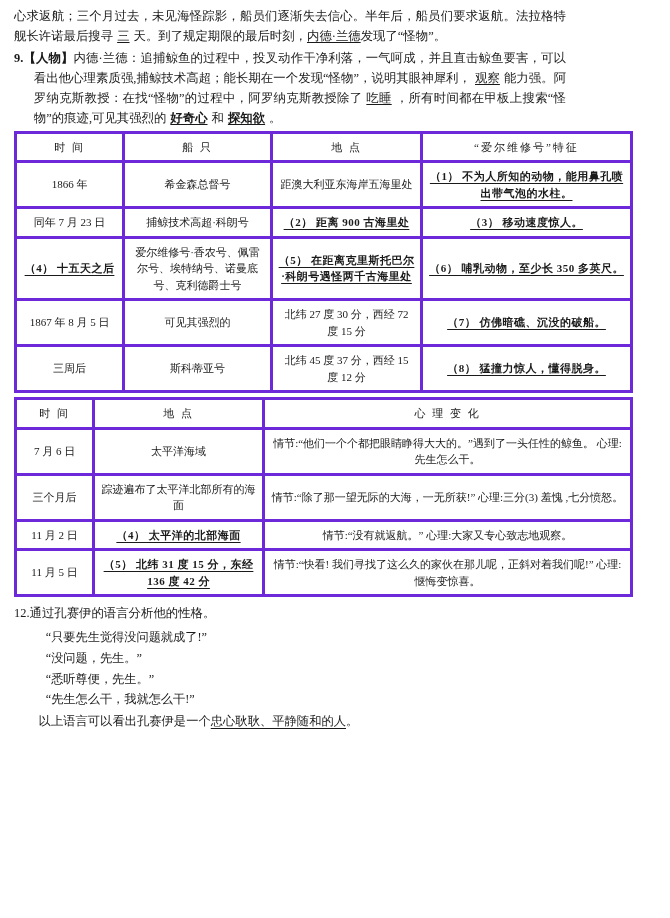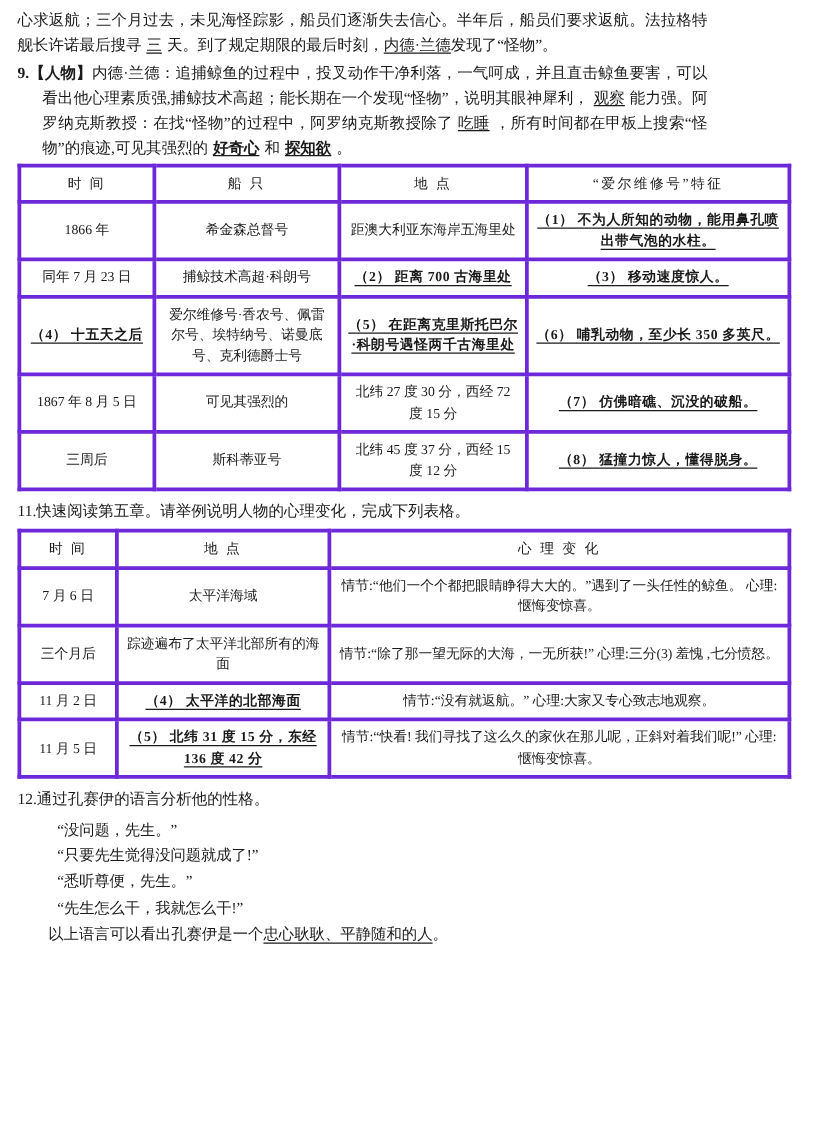--- a/index.html
+++ b/index.html
@@ -130,21 +130,21 @@
     <tbody>
       <tr>
         <td class="c">1866 年</td>
         <td class="c">希金森总督号</td>
         <td class="l">距澳大利亚东海岸五海里处</td>
         <td class="l bu">（1）  不为人所知的动物，能用鼻孔喷出带气泡的水柱。</td>
       </tr>
       <tr>
         <td class="c">同年 7 月 23 日</td>
         <td class="c">捕鲸技术高超·科朗号</td>
-        <td class="l bu">（2）  距离 700 古海里处</td>
+        <td class="l bu">（2）  距离 900 古海里处</td>
         <td class="l bu">（3）  移动速度惊人。</td>
       </tr>
       <tr>
         <td class="c bu">（4）  十五天之后</td>
         <td class="l">爱尔维修号·香农号、佩雷尔号、埃特纳号、诺曼底号、克利德爵士号</td>
         <td class="l bu">（5）  在距离克里斯托巴尔·科朗号遇怪两千古海里处</td>
         <td class="l bu">（6）  哺乳动物，至少长 350 多英尺。</td>
       </tr>
       <tr>
         <td class="c">1867 年 8 月 5 日</td>
@@ -154,40 +154,39 @@
       </tr>
       <tr>
         <td class="c">三周后</td>
         <td class="c">斯科蒂亚号</td>
         <td class="l">北纬 45 度 37 分，西经 15 度 12 分</td>
         <td class="l bu">（8）  猛撞力惊人，懂得脱身。</td>
       </tr>
     </tbody>
   </table>
 
-  <p class="sec-title">11.快速阅读第五章。请举例说明人物的心理变化，完成下列表格。</p>
 
   <table class="grid t2">
     <colgroup>
         <col class="a">
         <col class="b">
         <col class="c">
       </colgroup>
     <thead>
       <tr>
         <th>时  间</th>
         <th>地  点</th>
         <th>心 理 变 化</th>
       </tr>
     </thead>
     <tbody>
       <tr>
         <td class="c">7 月 6 日</td>
         <td class="l">太平洋海域</td>
-        <td class="l">情节:“他们一个个都把眼睛睁得大大的。”遇到了一头任性的鲸鱼。   心理:惬悔变惊喜。</td>
+        <td class="l">情节:“他们一个个都把眼睛睁得大大的。”遇到了一头任性的鲸鱼。   心理:先生怎么干。</td>
       </tr>
       <tr>
         <td class="c">三个月后</td>
         <td class="l">踪迹遍布了太平洋北部所有的海面</td>
         <td class="l">情节:“除了那一望无际的大海，一无所获!”   心理:三分(3)  羞愧  ,七分愤怒。</td>
       </tr>
       <tr>
         <td class="c">11 月 2 日</td>
         <td class="l bu">（4）  太平洋的北部海面</td>
         <td class="l">情节:“没有就返航。”   心理:大家又专心致志地观察。</td>
@@ -196,22 +195,22 @@
         <td class="c">11 月 5 日</td>
         <td class="l bu">（5）  北纬 31 度 15 分，东经 136 度 42 分</td>
         <td class="l">情节:“快看! 我们寻找了这么久的家伙在那儿呢，正斜对着我们呢!”   心理:惬悔变惊喜。</td>
       </tr>
     </tbody>
   </table>
 
   <p class="sec-title">12.通过孔赛伊的语言分析他的性格。</p>
 
   <div class="quote-block">
+    <div>“只要先生觉得没问题就成了!”</div>
     <div>“没问题，先生。”</div>
-    <div>“只要先生觉得没问题就成了!”</div>
     <div>“悉听尊便，先生。”</div>
     <div>“先生怎么干，我就怎么干!”</div>
   </div>
 
   <p class="concl">
     <span>以上语言可以看出孔赛伊是一个</span><span class="ul">忠心耿耿、平静随和的人</span><span>。</span>
   </p>
 
 </div>
 

